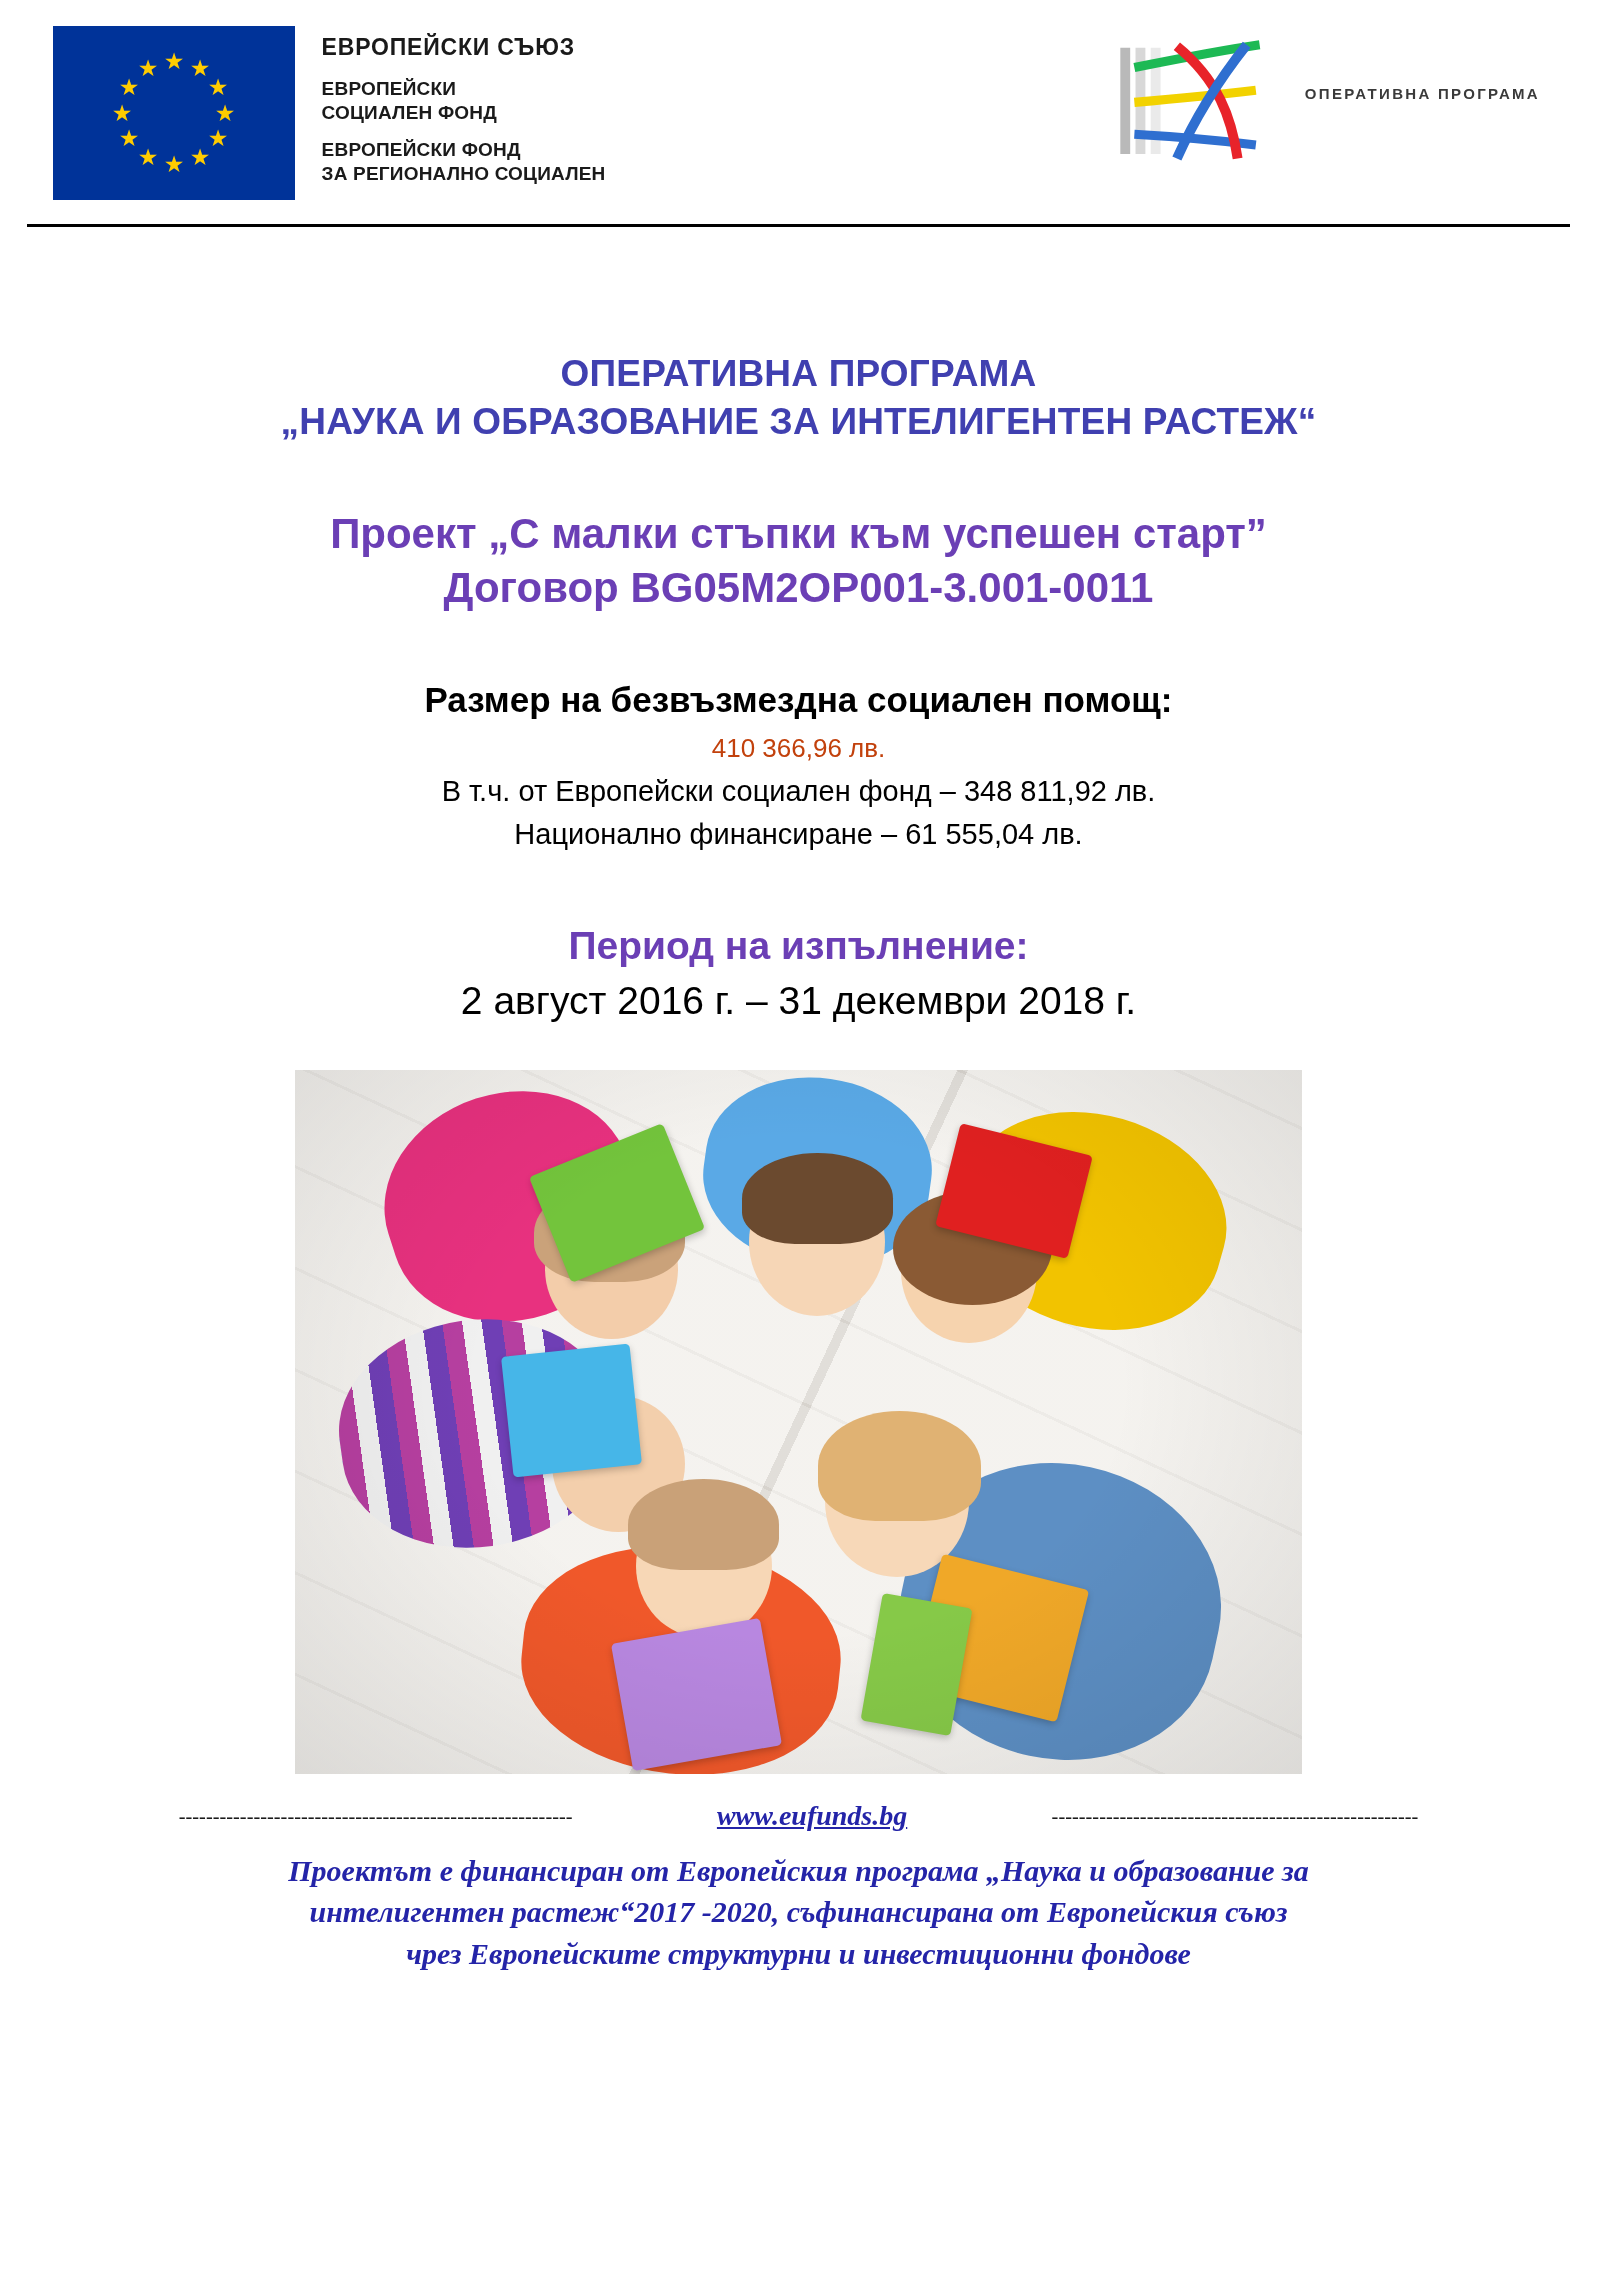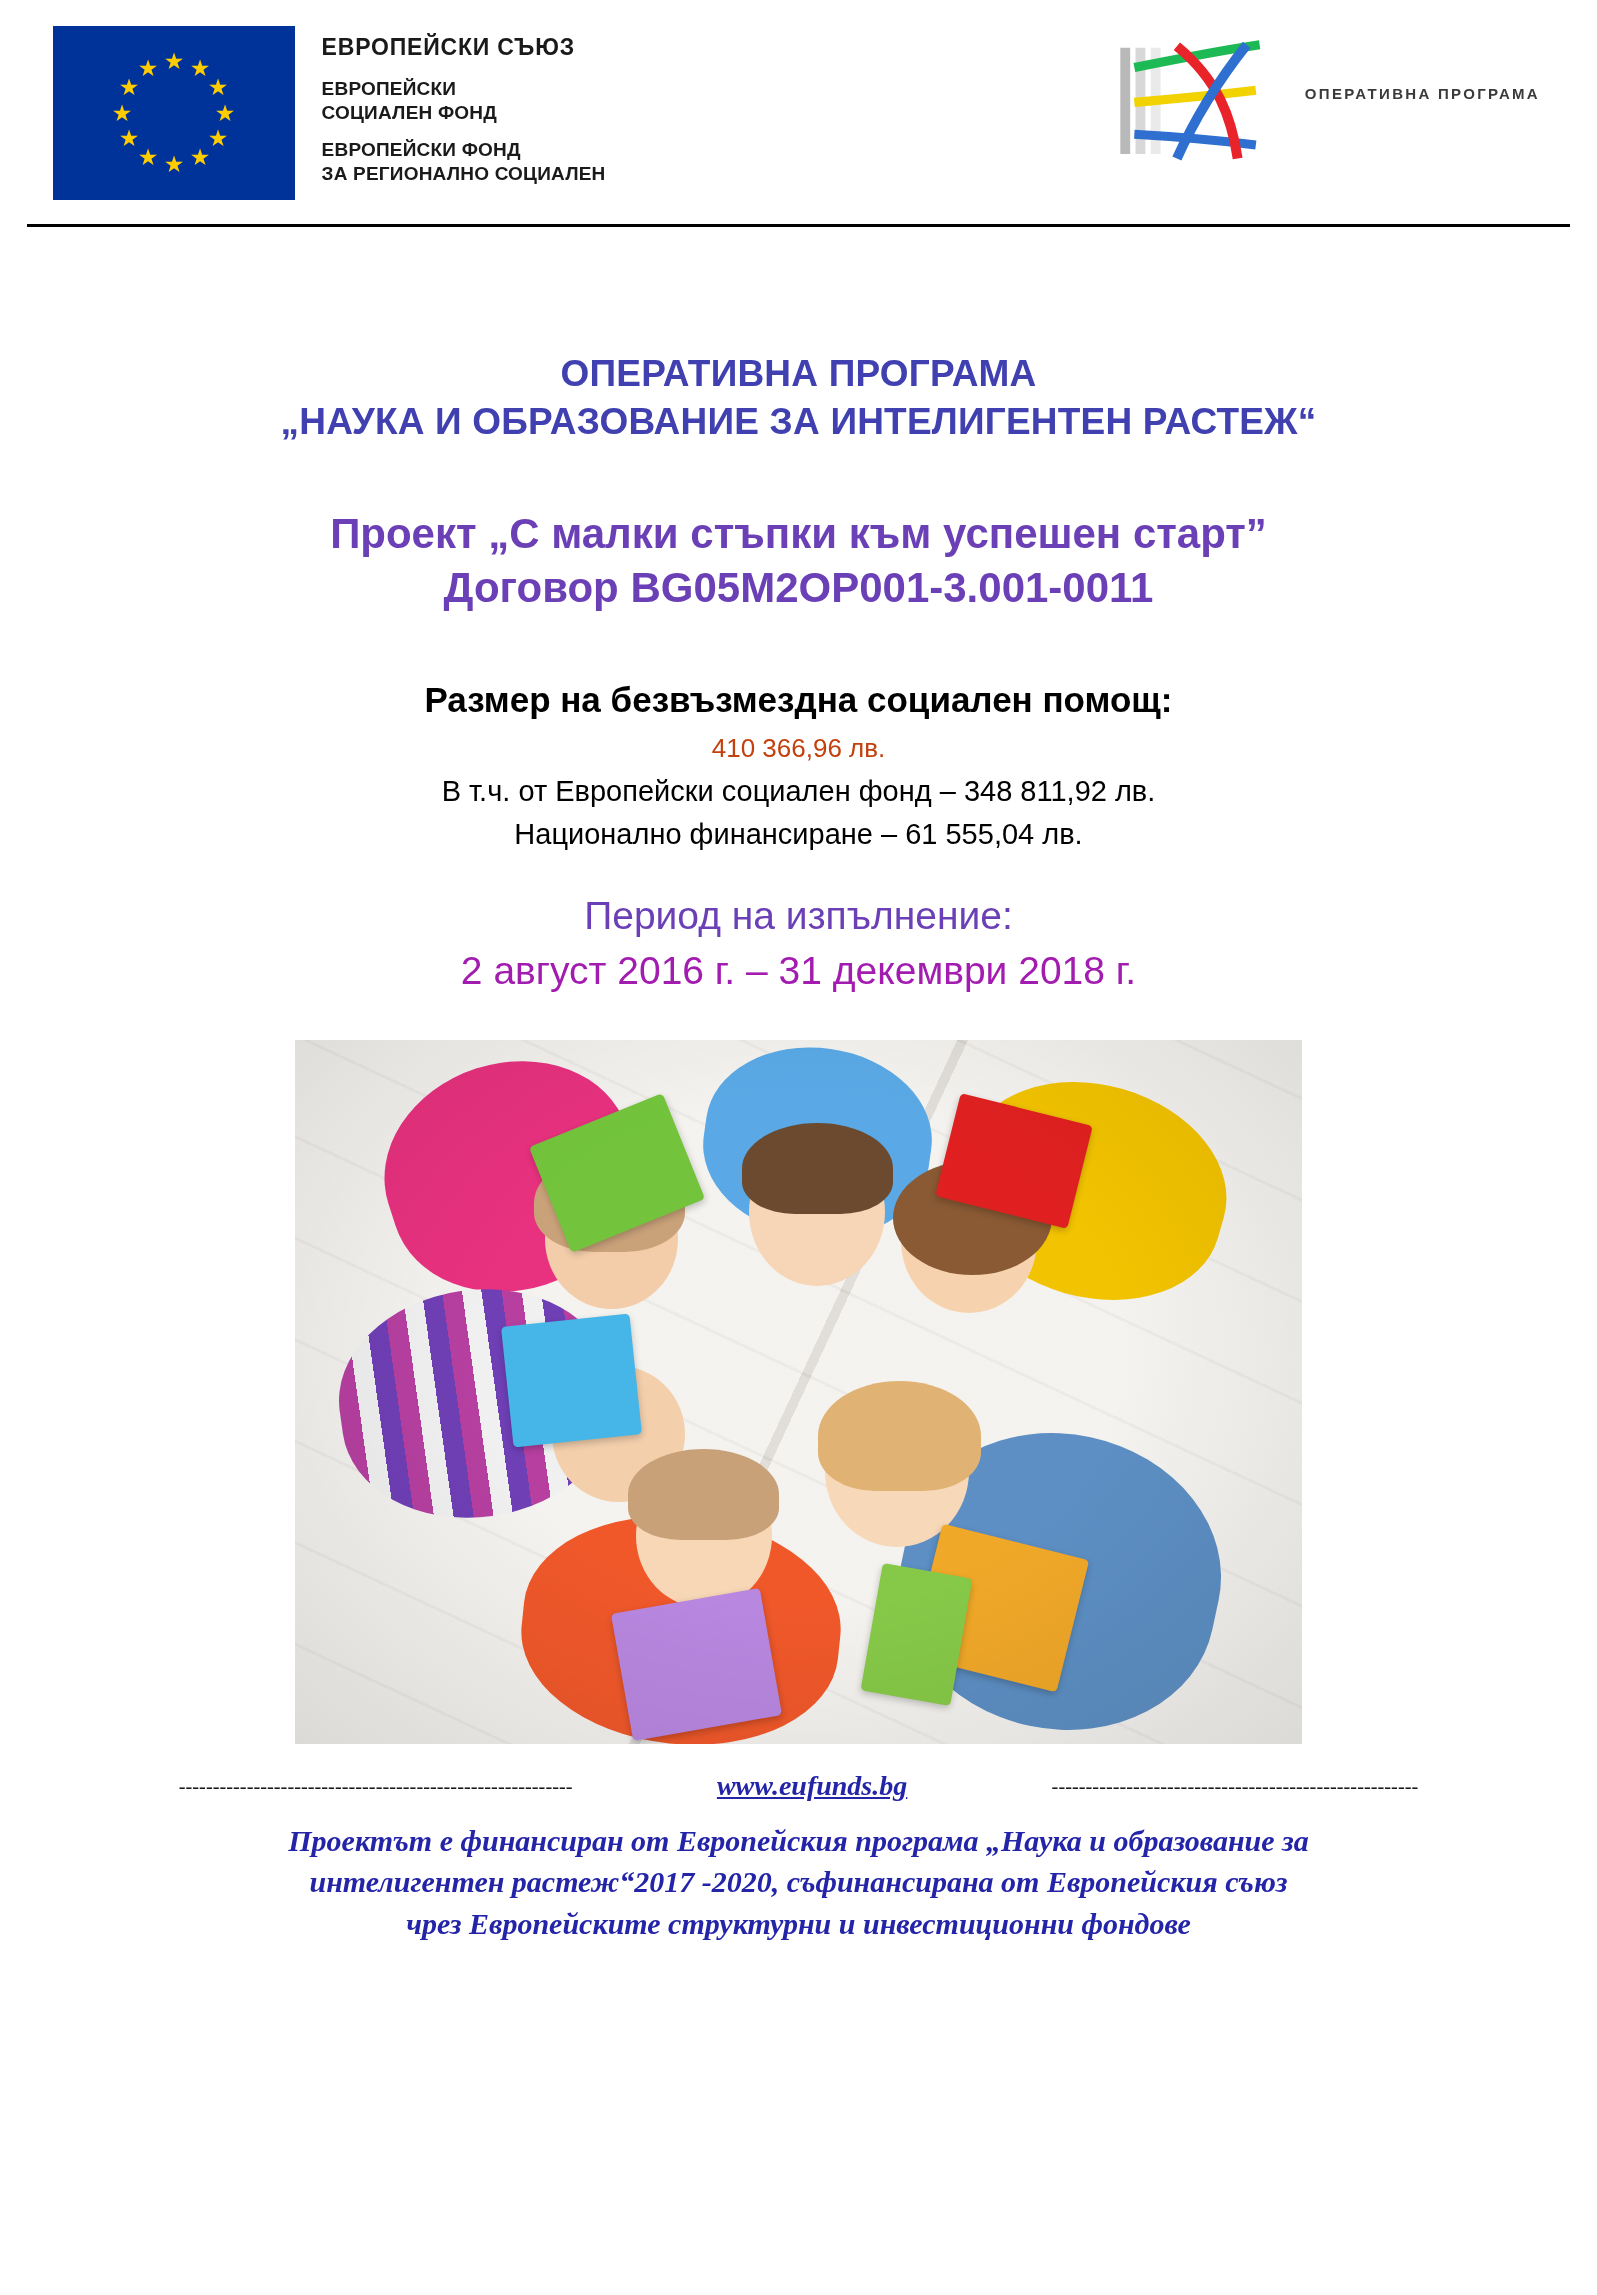--- a/index.html
+++ b/index.html
@@ -138,29 +138,29 @@
     margin-top: 13.6px;
     font-size: 26px;
     color: #c2410c;
   }
   .grant-line {
     margin-top: 10.6px;
     font-size: 29px;
     color: #000;
   }
   .period-label {
-    margin-top: 43px;
+    margin-top: 73px;
     color: #6b3fb5;
-    font-weight: normal;
+    font-weight: bold;
     font-size: 39px;
   }
   .period-value {
     margin-top: 10.6px;
     font-size: 39px;
-    color: #a21caf;
+    color: #000000;
   }
 
   
   .photo-wrap {
     margin: 47px auto 0 auto;
     width: 1007px;
     height: 704px;
     position: relative;
     overflow: hidden;
     background: #e9e6e1;

